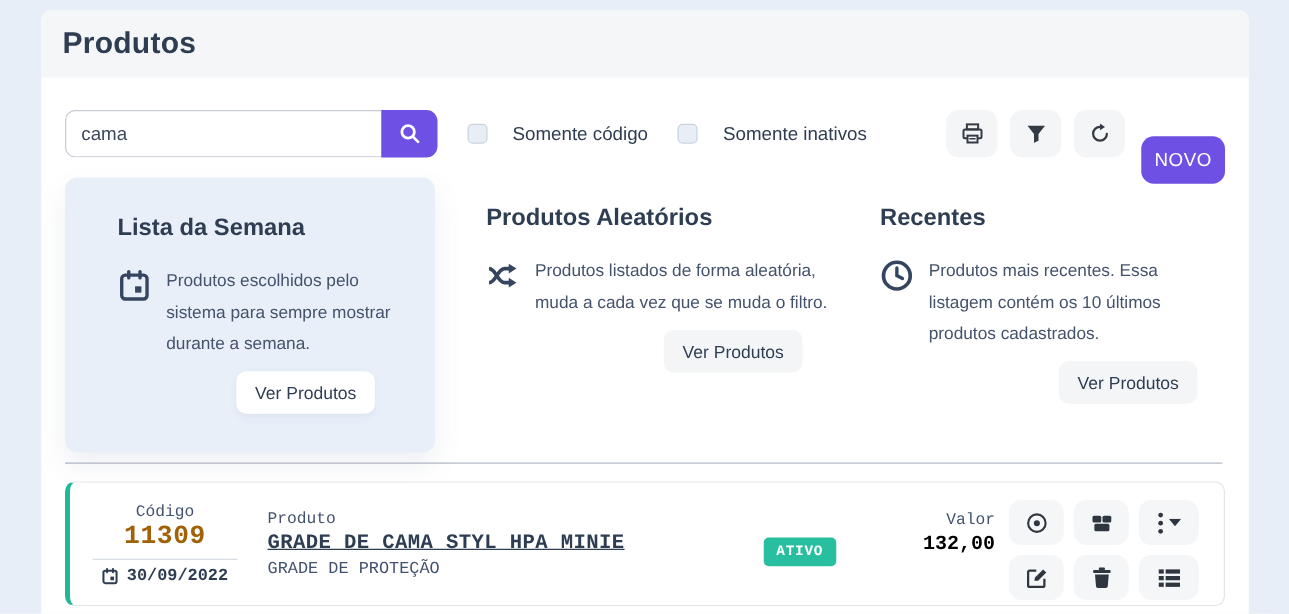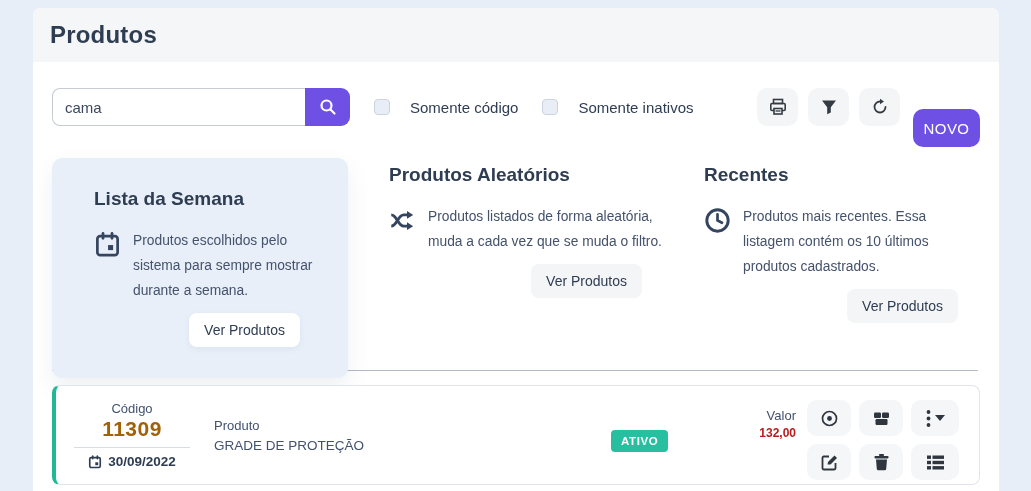--- a/index.html
+++ b/index.html
@@ -49,21 +49,21 @@
     width:67px; height:38px; margin-left:13px; background:#6e50e4; color:#fff;
     border:none; border-radius:10px; font-size:15px; letter-spacing:.4px; cursor:pointer;
     font-family:"Liberation Sans", sans-serif;
     margin-top:42px;
   }
 
   
   .cards-row { position:relative; margin-top:16px; height:220px; }
   .info-card { position:absolute; display:flex; flex-direction:column; }
   .card-1 {
-    left:0; top:16px; width:296px; height:220px; background:#e8eff9; border-radius:10px;
+    left:0; top:0; width:296px; height:220px; background:#e8eff9; border-radius:10px;
     box-shadow:0 10px 22px rgba(90,110,140,.10);
     padding:30px 20px 0 42px;
   }
   .card-2 { left:337px; top:22px; width:278px; }
   .card-3 { left:652px; top:22px; width:278px; }
   .info-card h2 { font-size:19px; font-weight:bold; color:#2f3d52; }
   .card-line { display:flex; margin-top:18px; gap:12px; color:#35455f; }
   .card-line svg { flex:none; margin-top:3px; }
   .card-line p { font-size:13.8px; line-height:25px; color:#44526b; }
   .card-1 .card-line p { width:198px; }
@@ -77,40 +77,40 @@
   .card-1 .ver-btn { background:#fff; margin-right:28px; box-shadow:0 2px 6px rgba(90,110,140,.08); }
   .card-2 .ver-btn { margin-right:25px; }
   .card-3 .ver-btn { margin-right:24px; }
 
   .divider { border:none; border-top:1px solid rgba(116,130,152,.55); margin:8px 2px 0 0; }
 
   
   .product-row {
     position:relative; margin-top:14px; height:100px; background:#fff;
     border:1px solid #e1e5ea; border-left:4px solid #21b898; border-radius:8px;
-    display:flex; align-items:center;
+    display:flex; align-items:center;font-family:Liberation Mono, monospace;
   }
   .codigo-block { width:152px; text-align:center; flex:none; }
   .lbl { font-size:13px; color:#42526e; }
   .code { font-size:21px; font-weight:bold; color:#a16207; letter-spacing:.5px; margin-top:1px; }
   .mini-divider { border-top:1px solid #d8dde3; margin:6px 18px; }
   .date-line { display:flex; align-items:center; justify-content:center; gap:6px;
     font-size:13.5px; font-weight:bold; color:#2f3d52; }
   .produto-block { margin-left:6px; }
   .pname {
     display:inline-block; font-size:16.5px; font-weight:bold; color:#2f3d52;
     text-decoration:underline; letter-spacing:.3px; margin-top:2px; cursor:pointer;
   }
   .pcat { font-size:13.5px; color:#42526e; margin-top:5px; }
   .status-badge {
     position:absolute; left:555px; top:44px; background:#28bfa0; color:#fff;
     font-size:11.5px; font-weight:bold; letter-spacing:.6px; padding:5px 10px; border-radius:4px;
   }
   .valor-block { position:absolute; right:183px; top:22px; text-align:right; }
-  .valor-block .val { font-size:12px; font-weight:bold; color:#b91c1c; margin-top:3px; }
+  .valor-block .val { font-size:16px; font-weight:bold; color:#000000; margin-top:3px; }
   .actions {
     position:absolute; right:20px; top:14px;
     display:grid; grid-template-columns:44px 44px 48px; gap:8px;
   }
   .act-btn {
     height:36px; background:#f5f6f7; border:none; border-radius:10px; cursor:pointer;
     display:flex; align-items:center; justify-content:center; gap:4px; color:#2f3640;
   }
 </style>
 </head>
@@ -222,20 +222,21 @@
             <line x1="8" y1="2" x2="8" y2="6.5" stroke="#2f3d52" stroke-width="2.8" stroke-linecap="round"></line>
             <line x1="16" y1="2" x2="16" y2="6.5" stroke="#2f3d52" stroke-width="2.8" stroke-linecap="round"></line>
             <rect x="12.5" y="12.5" width="5" height="5" fill="#2f3d52"></rect>
           </svg>
           <span>30/09/2022</span>
         </div>
       </div>
 
       <div class="produto-block">
         <div class="lbl">Produto</div>
+        <a class="pname">GRADE DE CAMA STYL HPA MINIE</a>
         <div class="pcat">GRADE DE PROTEÇÃO</div>
       </div>
 
       <span class="status-badge">ATIVO</span>
 
       <div class="valor-block">
         <div class="lbl">Valor</div>
         <div class="val">132,00</div>
       </div>
 

